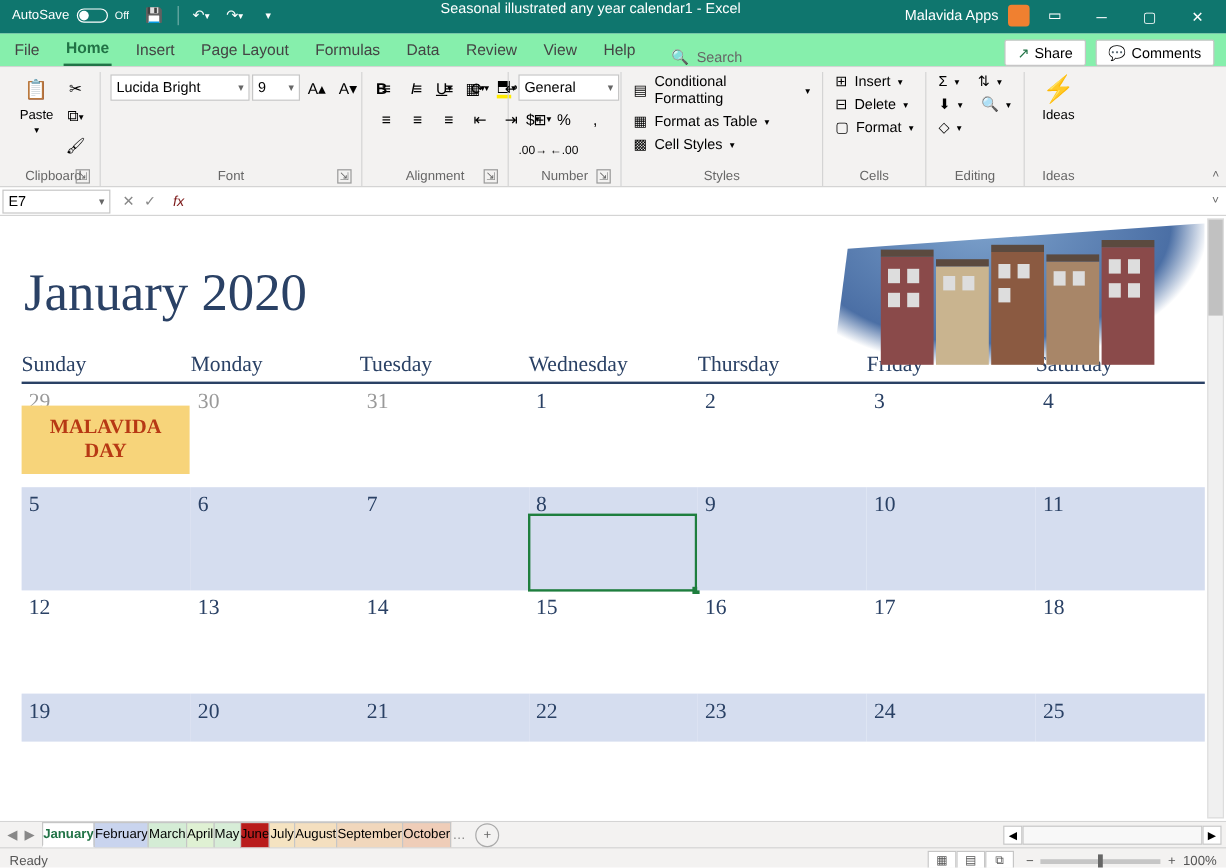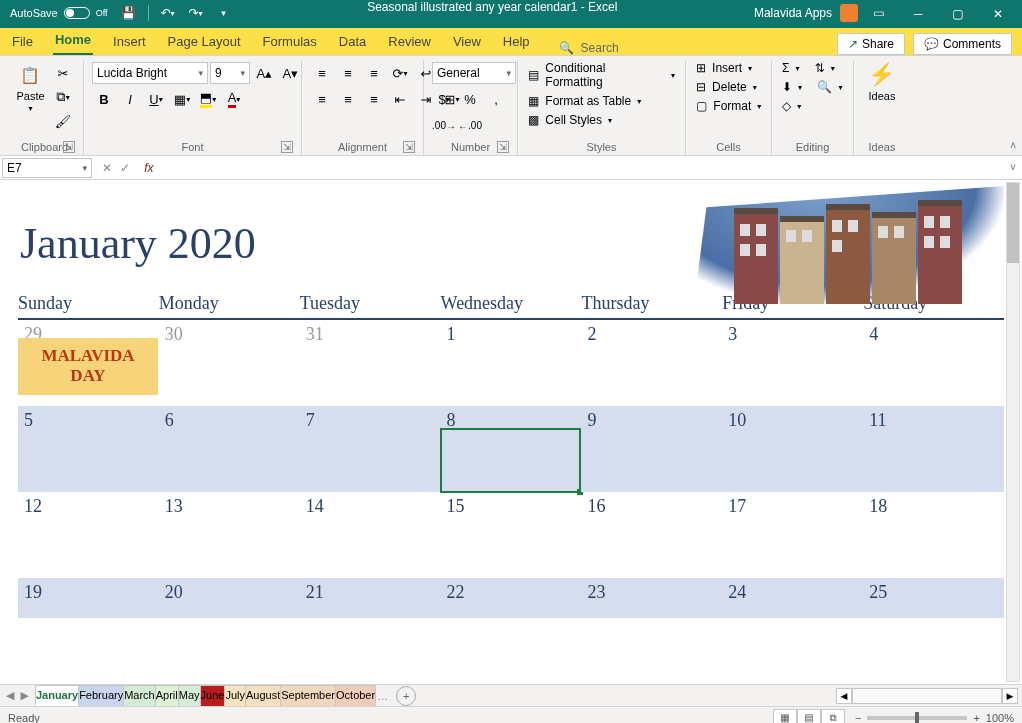--- a/index.html
+++ b/index.html
@@ -12,21 +12,21 @@
 .titlebar .toggle { width: 26px; height: 12px; border: 1px solid #fff; border-radius: 8px; position: relative; }
 .titlebar .toggle::after { content:""; position:absolute; width:8px; height:8px; background:#fff; border-radius:50%; left:1px; top:1px; }
 .titlebar .qat-btn { width: 26px; height: 26px; display:flex; align-items:center; justify-content:center; cursor:pointer; }
 .titlebar .sep { width:1px; height:16px; background: rgba(255,255,255,.4); margin: 0 4px; }
 .titlebar .title { flex:1; text-align:center; font-size:12px; }
 .titlebar .apps { display:flex; align-items:center; gap:8px; padding: 0 6px; }
 .titlebar .win-btns { display:flex; }
 .titlebar .win-btn { width:40px; height:28px; display:flex; align-items:center; justify-content:center; cursor:pointer; }
 
 
-.menubar { height: 28px; background: #fde047; border-bottom: 1px solid #d4d4d4; display:flex; align-items:flex-end; padding: 0 10px; gap: 18px; }
+.menubar { height: 28px; background: #86efac; border-bottom: 1px solid #d4d4d4; display:flex; align-items:flex-end; padding: 0 10px; gap: 18px; }
 .menubar .tab { padding: 4px 2px 6px 2px; font-size: 13px; color: #217346; cursor:pointer; }
 .menubar .tab.active { border-bottom: 2px solid #217346; font-weight:600; }
 .menubar .tab.plain { color:#444; }
 .menubar .search { margin-left: 10px; display:flex; align-items:center; color:#666; gap:6px; }
 .menubar .right-btns { margin-left:auto; display:flex; gap:8px; }
 .menubar .btn { border:1px solid #c6c6c6; border-radius:2px; padding:3px 10px; font-size:12px; background:#fff; cursor:pointer; display:flex; align-items:center; gap:4px; }
 
 
 .ribbon { height: 100px; background:#f3f2f1; border-bottom:1px solid #d4d4d4; display:flex; padding:4px 6px 0 6px; position: relative; }
 .rgroup { border-right:1px solid #d4d4d4; padding: 0 8px; display:flex; flex-direction:column; position:relative; }
@@ -170,21 +170,21 @@
       <div style="display:flex;flex-direction:column;gap:2px;">
         <div class="sbtn">✂</div>
         <div class="sbtn">⧉<span style="font-size:8px;">▾</span></div>
         <div class="sbtn">🖌</div>
       </div>
     </div>
     <div class="label"><span>Clipboard</span><span class="dlg">⇲</span></div>
   </div>
 
   <div class="rgroup" style="width:218px;">
-    <div class="body" style="flex-direction:column;gap:4px;">
+    <div class="body" style="gap:4px;">
       <div class="smallrow">
         <div class="combo" style="width:116px;">
             <span>Lucida Bright</span>
             <span class="dd">▾</span>
           </div>
         <div class="combo" style="width:40px;">
             <span>9</span>
             <span class="dd">▾</span>
           </div>
         <div class="sbtn">A▴</div>

